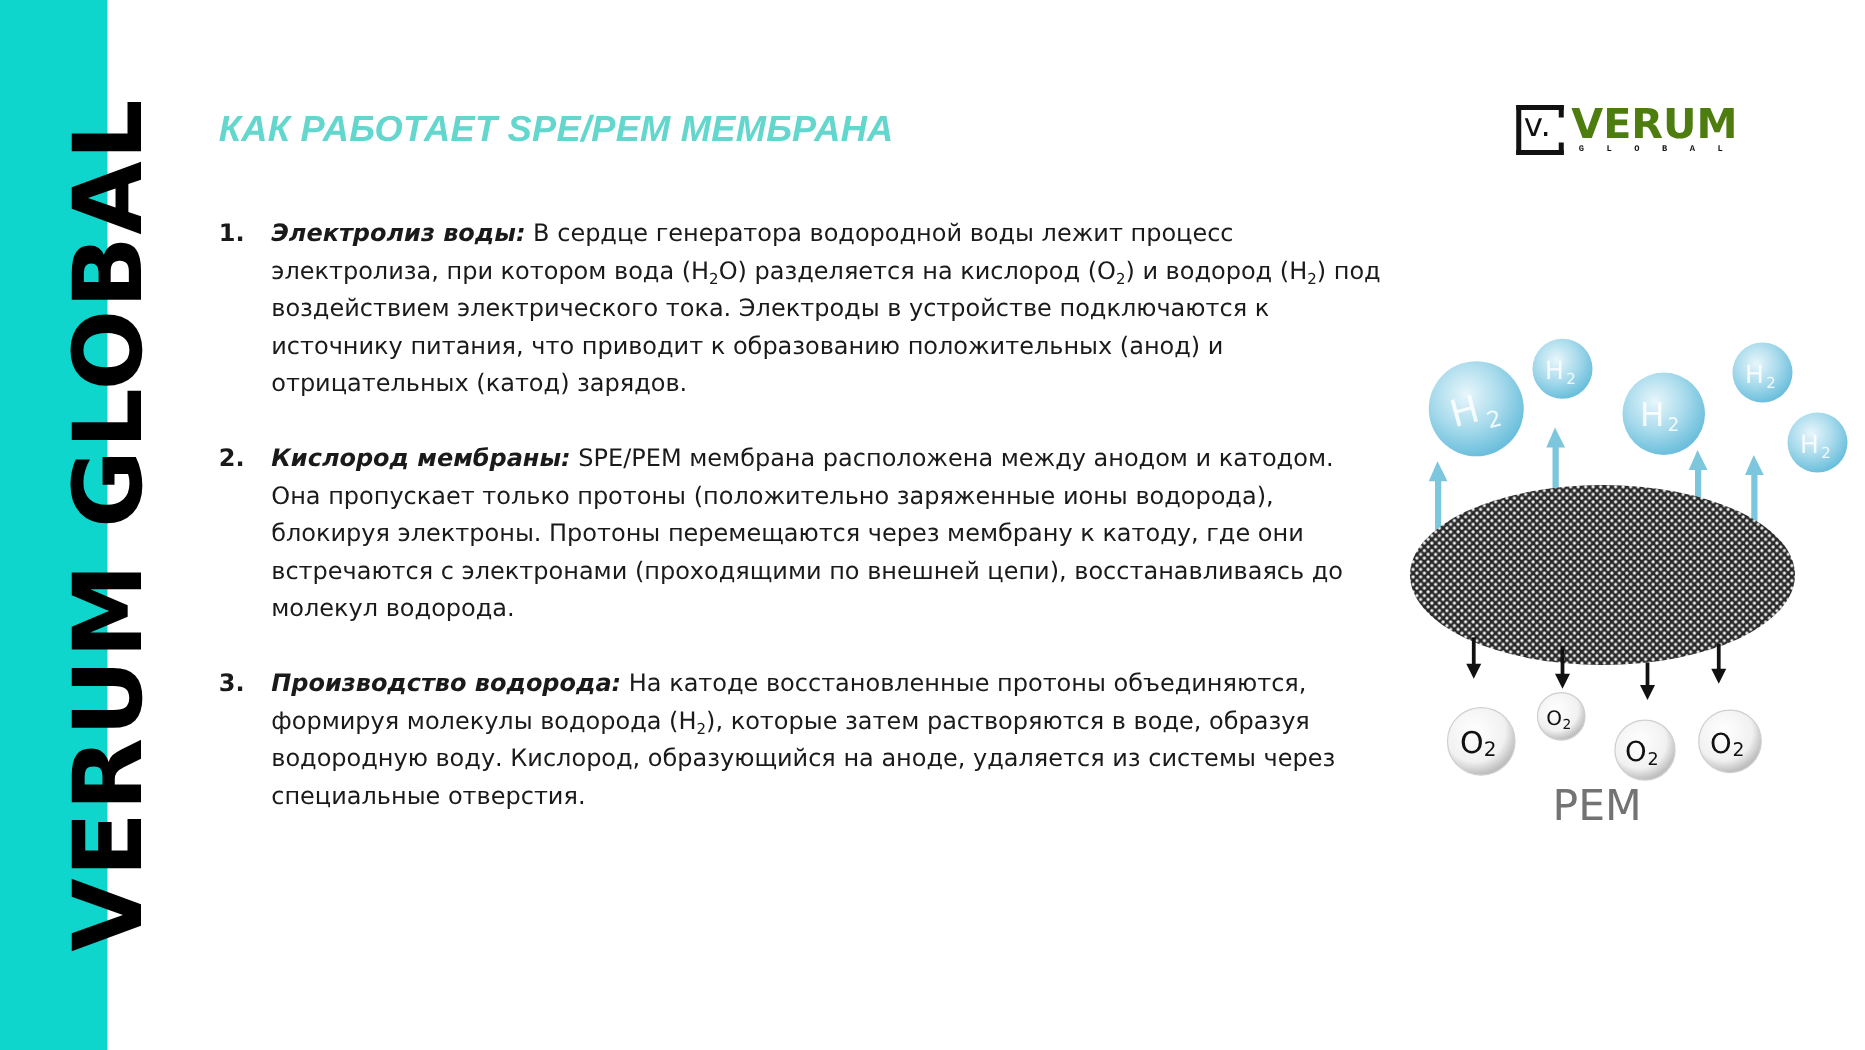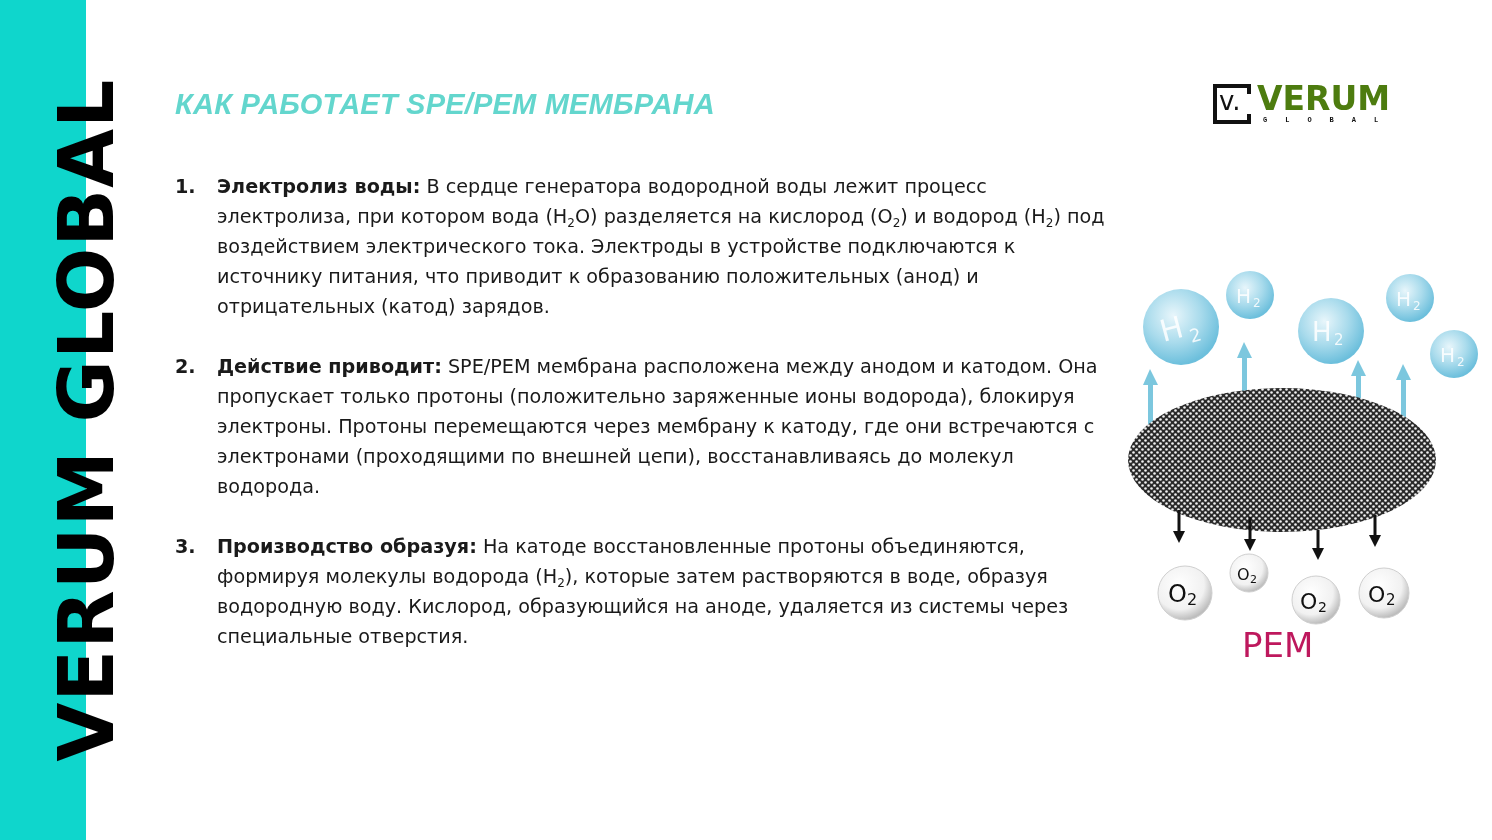--- a/index.html
+++ b/index.html
@@ -73,29 +73,29 @@
       list-style: none;
     }
     .step {
       position: relative; padding-left: 42px; margin-bottom: 30px;
       font-family: "DejaVu Sans", sans-serif;
       font-size: 19.2px; line-height: 30px; color: #1a1a1a;
     }
     .step-num {
       position: absolute; left: 0; top: 0; font-weight: bold;
     }
-    .step-head { font-weight: bold; }
+    .step-head { font-weight: bold; font-style: italic; }
     sub { font-size: 12px; line-height: 0; vertical-align: -4px; }
 
     .diagram {
       position: absolute; left: 1120px; top: 265px; width: 370px; height: 410px;
     }
     .pem-label {
       position: absolute; left: 1242px; top: 628px;
-      font-family: "DejaVu Sans", sans-serif; font-size: 34px; color: #be185d; line-height: 1;
+      font-family: "DejaVu Sans", sans-serif; font-size: 34px; color: #737373; line-height: 1;
     }
   </style>
 </head>
 <body>
 
 <div class="side-band"></div>
 <div class="side-brand">
   <span>VERUM GLOBAL</span>
 </div>
 
@@ -108,25 +108,25 @@
   <div class="logo-sub">GLOBAL</div>
 </div>
 
 <ol class="steps">
   <li class="step">
     <span class="step-num">1.</span>
     <span class="step-head">Электролиз воды:</span><span> В сердце генератора водородной воды лежит процесс электролиза, при котором вода (H</span><sub>2</sub><span>O) разделяется на кислород (O</span><sub>2</sub><span>) и водород (H</span><sub>2</sub><span>) под воздействием электрического тока. Электроды в устройстве подключаются к источнику питания, что приводит к образованию положительных (анод) и отрицательных (катод) зарядов.</span>
   </li>
   <li class="step">
     <span class="step-num">2.</span>
-    <span class="step-head">Действие приводит:</span><span> SPE/PEM мембрана расположена между анодом и катодом. Она пропускает только протоны (положительно заряженные ионы водорода), блокируя электроны. Протоны перемещаются через мембрану к катоду, где они встречаются с электронами (проходящими по внешней цепи), восстанавливаясь до молекул водорода.</span>
+    <span class="step-head">Кислород мембраны:</span><span> SPE/PEM мембрана расположена между анодом и катодом. Она пропускает только протоны (положительно заряженные ионы водорода), блокируя электроны. Протоны перемещаются через мембрану к катоду, где они встречаются с электронами (проходящими по внешней цепи), восстанавливаясь до молекул водорода.</span>
   </li>
   <li class="step">
     <span class="step-num">3.</span>
-    <span class="step-head">Производство образуя:</span><span> На катоде восстановленные протоны объединяются, формируя молекулы водорода (H</span><sub>2</sub><span>), которые затем растворяются в воде, образуя водородную воду. Кислород, образующийся на аноде, удаляется из системы через специальные отверстия.</span>
+    <span class="step-head">Производство водорода:</span><span> На катоде восстановленные протоны объединяются, формируя молекулы водорода (H</span><sub>2</sub><span>), которые затем растворяются в воде, образуя водородную воду. Кислород, образующийся на аноде, удаляется из системы через специальные отверстия.</span>
   </li>
 </ol>
 
 <svg class="diagram" viewBox="0 0 370 410" xmlns="http://www.w3.org/2000/svg">
   <defs>
     <pattern id="mesh" width="6" height="6" patternUnits="userSpaceOnUse">
       <rect width="6" height="6" fill="#2a2a2a"></rect>
       <circle cx="1.5" cy="1.5" r="1.3" fill="#f2f2f2"></circle>
       <circle cx="4.5" cy="4.5" r="1.3" fill="#f2f2f2"></circle>
     </pattern>

